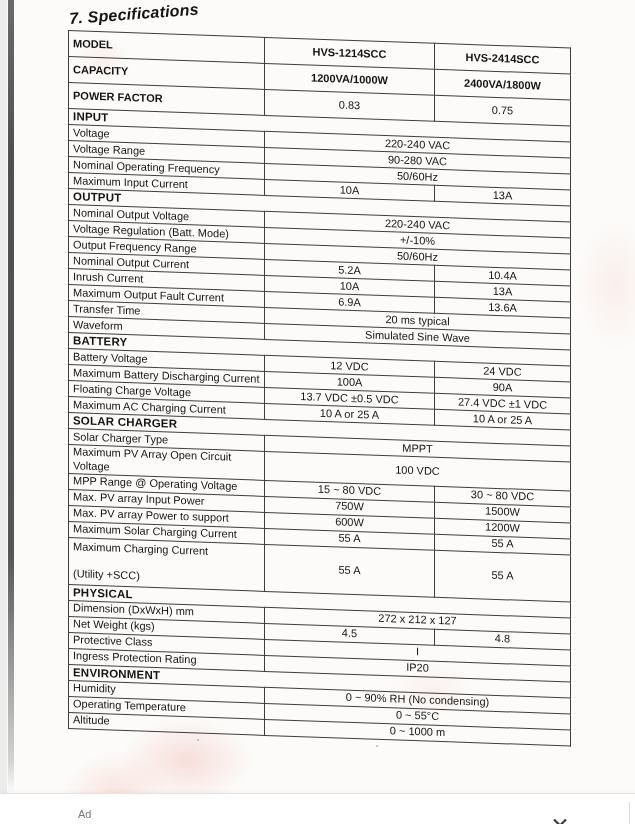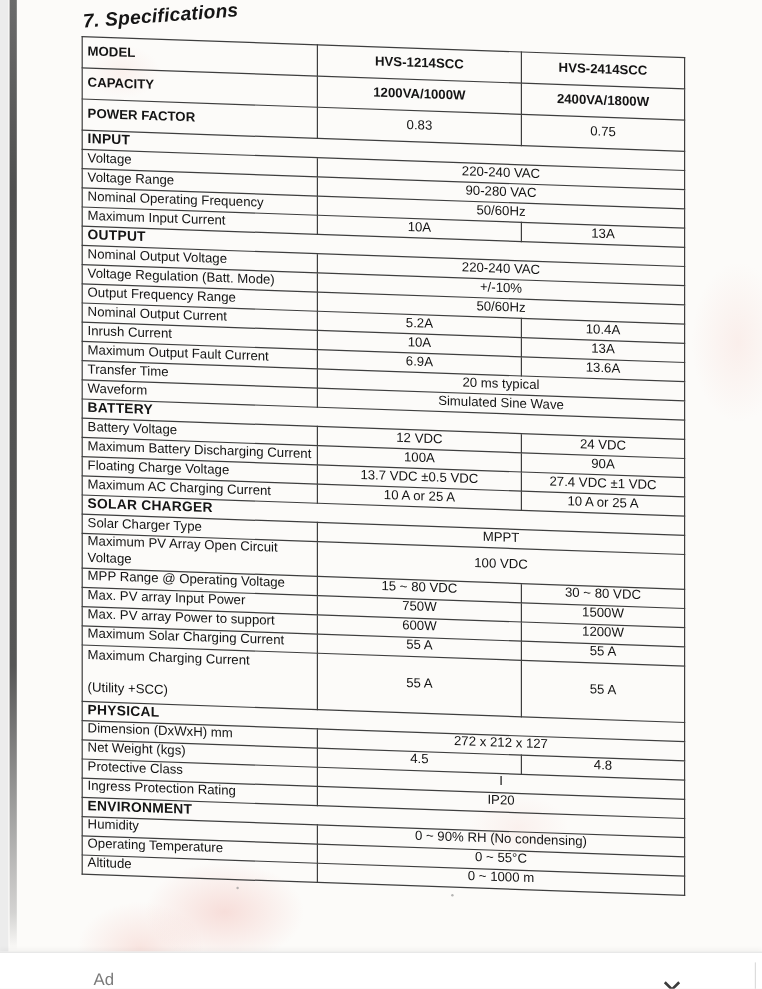--- a/index.html
+++ b/index.html
@@ -53,21 +53,21 @@
   
   .speck{position:absolute;width:2px;height:2px;border-radius:50%;background:#8d8d8d;opacity:.65;}
   
   .ad-bar{
     position:absolute;left:0;bottom:-6px;width:635px;height:36px;
     background:#ffffff;border-top:1px solid #e3e3e3;
     box-shadow:0 -2px 4px rgba(0,0,0,.04);
   }
   .ad-label{
     position:absolute;left:78px;top:14px;
-    font-size:14px;color:#7a7a7a;
+    font-size:11px;color:#7a7a7a;
   }
   .ad-chevron{position:absolute;left:552px;top:20px;cursor:pointer;}
   .edge-line{position:absolute;right:5px;bottom:0;width:1px;height:28px;background:#dcdcdc;}
 </style>
 </head>
 <body>
 
 <div class="paper"></div>
 <div class="scan-edge"></div>
 

